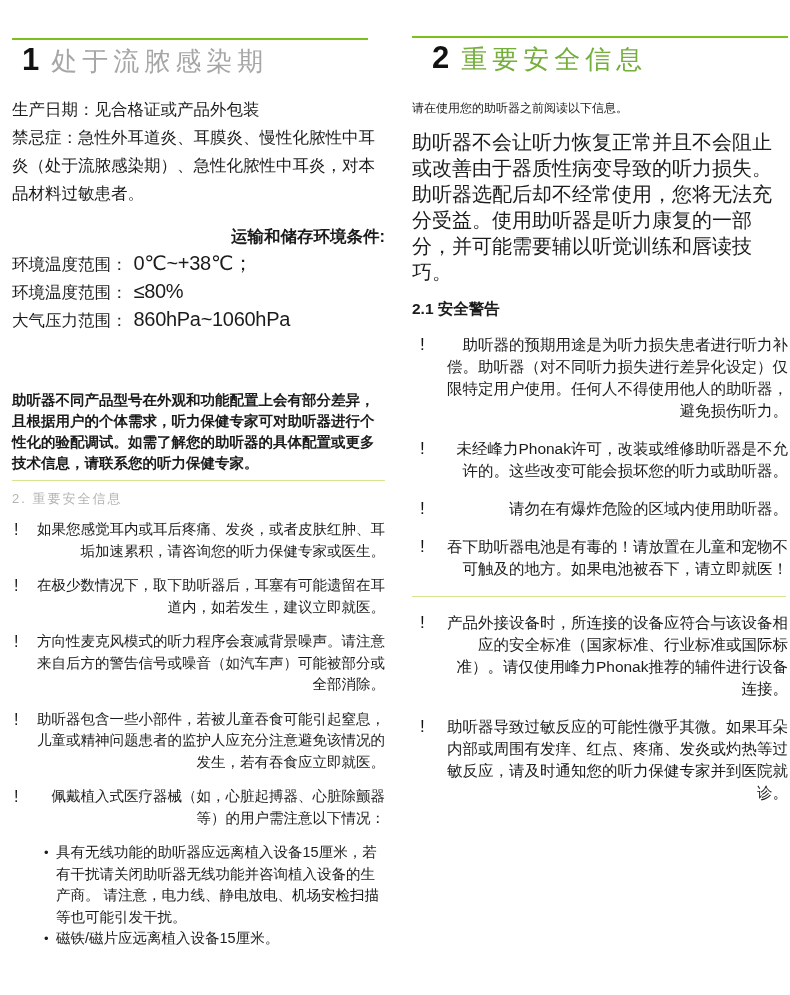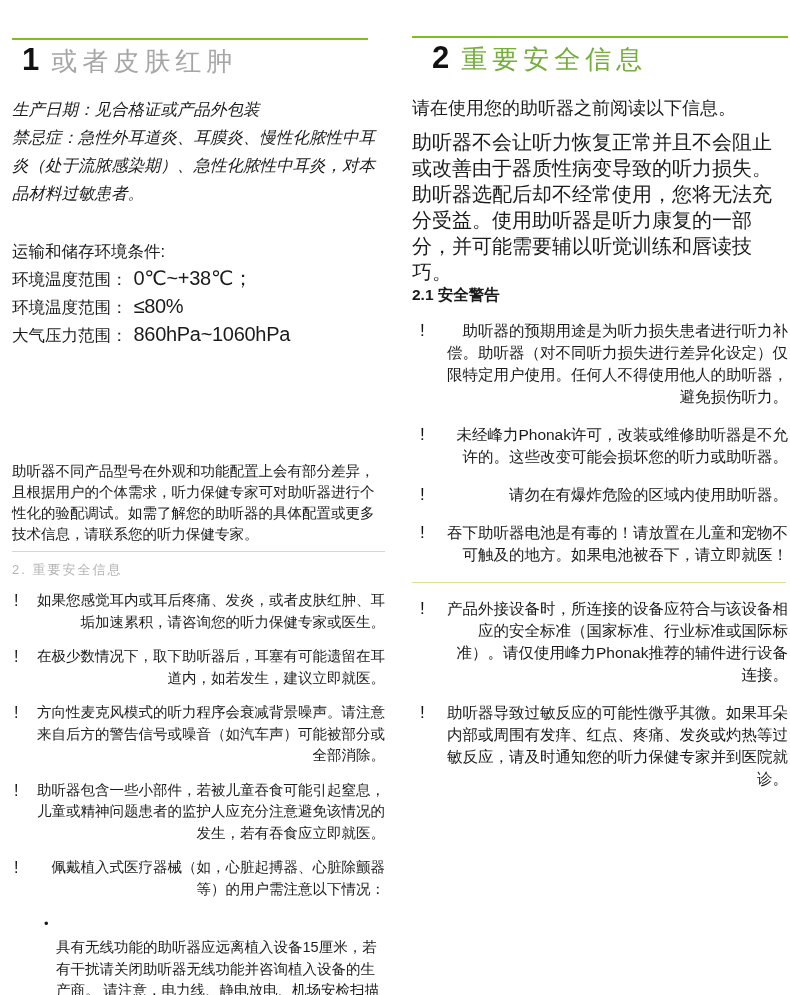--- a/index.html
+++ b/index.html
@@ -19,61 +19,61 @@
 
   .sec-header{display:flex;align-items:baseline;margin-top:4px;}
   .col-left  .sec-header{padding-left:10px;}
   .col-right .sec-header{padding-left:20px;}
   .sec-num{font-size:31px;font-weight:700;color:#121212;line-height:32px;}
   .sec-title{font-size:26px;letter-spacing:5px;margin-left:12px;font-weight:400;}
   .col-left  .sec-title{color:var(--title-left,#a6a6a6);}
   .col-right .sec-title{color:var(--title-right,#74ae3b);}
 
   p{margin:0;}
-  .body-p{font-size:16.5px;line-height:28px;font-style:italic;}
+  .body-p{font-size:16.5px;line-height:28px;}
   .production{margin-top:16px;}
-  .storage-heading{font-weight:400;font-size:16.5px;line-height:28px;margin-top:30px;}
+  .storage-heading{font-weight:700;font-size:16.5px;line-height:28px;margin-top:15px;text-align:right;}
   .spec-row{display:flex;align-items:baseline;font-size:16.5px;line-height:27px;}
   .spec-value{font-size:20px;font-weight:500;letter-spacing:-0.3px;margin-left:6px;white-space:nowrap;text-align:center;}
 
-  .note{margin-top:112px;font-size:14.5px;line-height:21px;}
+  .note{margin-top:56px;font-size:14.5px;line-height:21px;font-weight:bold;}
   .hairline{height:1px;background:var(--hairline,#d6e390);}
   .col-left .hairline{margin-top:6px;width:373px;}
   .col-right .hairline{margin-top:10px;width:374px;}
   .next-label{margin-top:9px;font-size:13px;line-height:17px;color:var(--muted,#b3b3b3);letter-spacing:2px;}
 
   .warnings{margin:12px 0 0;padding:0;list-style:none;}
   .warning-item{display:flex;margin-bottom:13px;}
   .w-marker{flex:none;color:#141414;}
   .col-left  .warning-item{font-size:14.5px;line-height:21.5px;}
   .col-left  .w-marker{width:20px;padding-left:2px;font-size:16px;}
   .col-right .warning-item{font-size:15.5px;line-height:22px;margin-bottom:16px;}
   .col-right .w-marker{width:25px;padding-left:8px;font-size:17px;}
   .w-text{flex:1;text-align:right;}
 
   .bullets{margin:0;padding:0 0 0 32px;list-style:none;font-size:14.5px;line-height:21.5px;}
   .bullet-item{display:flex;}
   .b-marker{width:12px;flex:none;font-size:13px;}
-  .b-text{flex:1;margin-top:24px;}
+  .b-text{flex:1;}
 
-  .intro{margin-top:18px;font-size:18px;line-height:26px;}
+  .intro{margin-top:18px;font-size:12px;line-height:26px;}
   .disclaimer{margin-top:8px;font-size:20px;line-height:26px;}
-  .subsec{font-weight:700;font-size:15.5px;line-height:20px;}
+  .subsec{margin-top:14px;font-weight:700;font-size:15.5px;line-height:20px;}
   .col-right .warnings{margin-top:15px;}
   .warnings-bottom{margin-top:44px;}
 </style>
 </head>
 <body>
 
 <div class="col col-left">
   <div class="rule"></div>
 
   <div class="sec-header">
     <span class="sec-num">1</span>
-    <span class="sec-title">或者皮肤红肿</span>
+    <span class="sec-title">处于流脓感染期</span>
   </div>
 
   <p class="body-p production">生产日期：见合格证或产品外包装</p>
   <p class="body-p">禁忌症：急性外耳道炎、耳膜炎、慢性化脓性中耳炎（处于流脓感染期）、急性化脓性中耳炎，对本品材料过敏患者。</p>
 
   <p class="storage-heading">运输和储存环境条件:</p>
 
   <div>
 
       <div class="spec-row">

